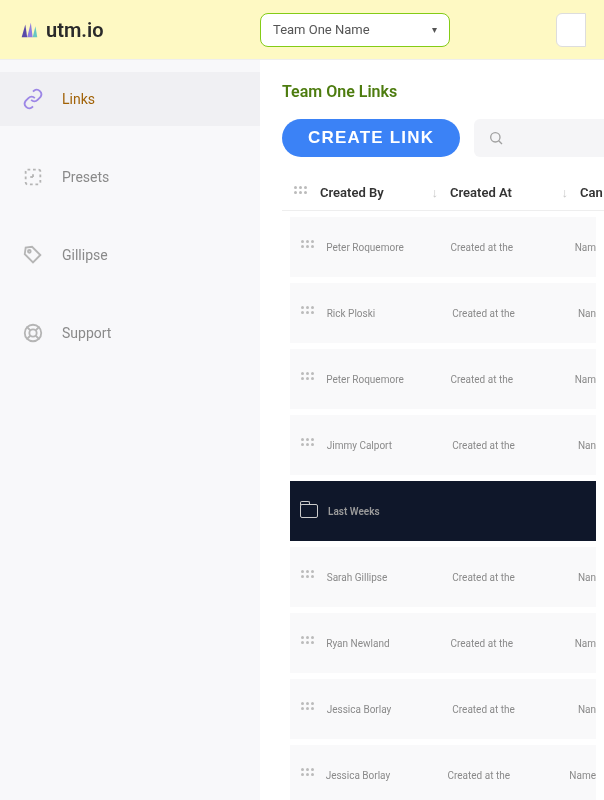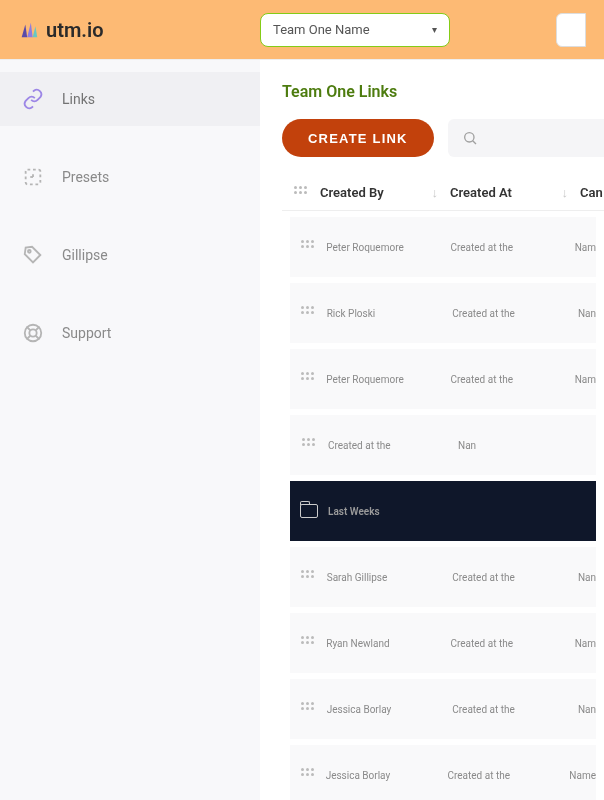--- a/index.html
+++ b/index.html
@@ -9,21 +9,21 @@
     width: 604px;
     height: 800px;
     overflow: hidden;
     color: #4a4a4a;
   }
   .topbar {
     height: 60px;
     display: flex;
     align-items: center;
     padding: 5px 18px;
-    background: #fdba74;
+    background: #fef9c3;
     border-bottom: 1px solid #eee;
   }
   .logo {
     display: flex;
     align-items: center;
     gap: 6px;
     font-size: 20px;
     font-weight: 600;
     color: #2a2a2a;
     width: 242px;
@@ -72,21 +72,21 @@
     align-items: center;
     gap: 18px;
     padding: 16px 22px;
     font-size: 14px;
     color: #8a8a8a;
     cursor: pointer;
     margin-bottom: 24px;
   }
   .side-item.active {
     background: #f0f0f3;
-    color: #737373;
+    color: #a16207;
   }
   .side-item.active .side-icon { color: #9d87e6; }
   .side-icon {
     width: 22px;
     height: 22px;
     color: #b5b5b5;
     display: flex;
     align-items: center;
     justify-content: center;
   }
@@ -102,27 +102,27 @@
     color: #4d7c0f;
     margin-bottom: 18px;
   }
   .action-row {
     display: flex;
     align-items: center;
     gap: 14px;
     margin-bottom: 18px;
   }
   .create-btn {
-    background: #c2410c;
+    background: #3b82f6;
     color: #fff;
     border: none;
     border-radius: 22px;
     height: 38px;
     padding: 0 26px;
-    font-size: 13px;
+    font-size: 17px;
     letter-spacing: 1.2px;
     font-weight: 600;
     cursor: pointer;
   }
   .search-box {
     flex: 1;
     height: 38px;
     background: #f5f5f7;
     border-radius: 6px 0 0 6px;
     display: flex;
@@ -347,20 +347,21 @@
           <div class="col-grip">
             <div class="grip-dots">
               <span></span>
               <span></span>
               <span></span>
               <span></span>
               <span></span>
               <span></span>
             </div>
           </div>
+          <div class="col-created-by">Jimmy Calport</div>
           <div class="col-created-at">Created at the</div>
           <div class="col-campaign">Nan</div>
         </div>
         <div class="row folder">
           <div class="col-grip">
             <div class="folder-icon"></div>
           </div>
           <div>Last Weeks</div>
         </div>
         <div class="row">

